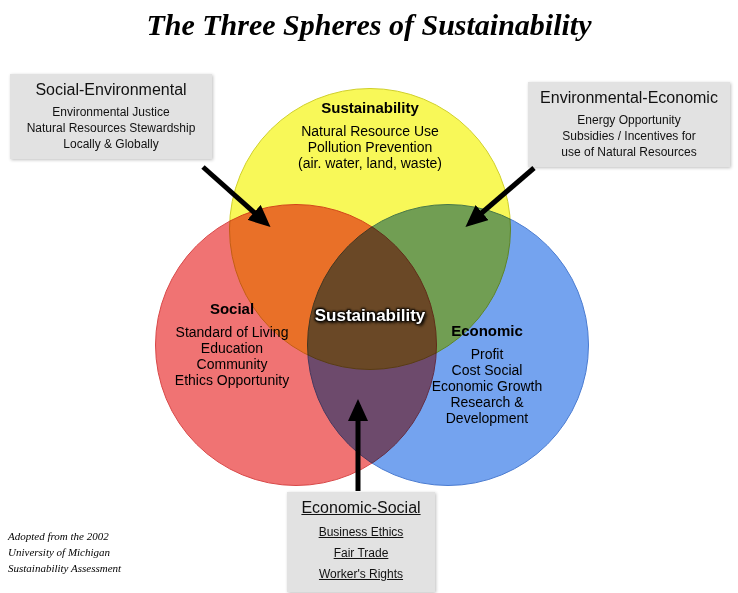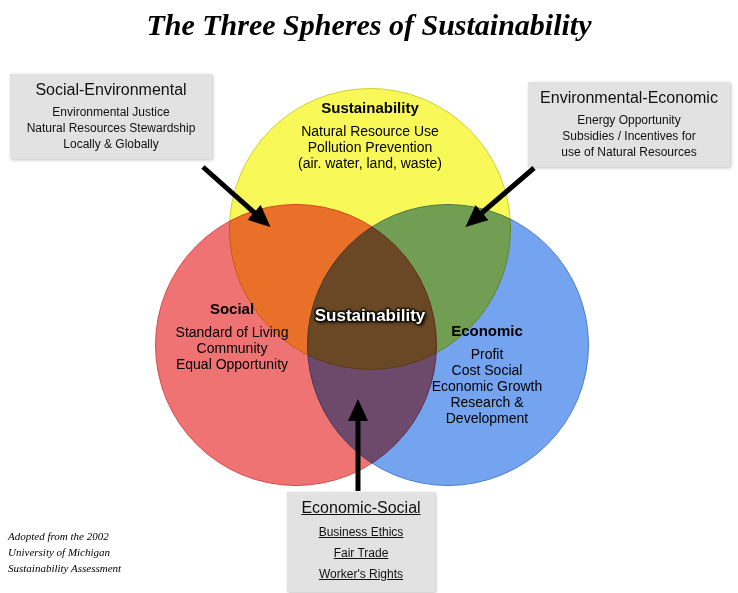--- a/index.html
+++ b/index.html
@@ -94,22 +94,23 @@
   <div class="circle-text env-text">
     <div class="heading">Sustainability</div>
     <div class="item">Natural Resource Use</div>
     <div class="item">Pollution Prevention</div>
     <div class="item">(air. water, land, waste)</div>
   </div>
 
   <div class="circle-text soc-text">
     <div class="heading">Social</div>
     <div class="item">Standard of Living</div>
+    <div class="item">Education</div>
     <div class="item">Community</div>
-    <div class="item">Equal Opportunity</div>
+    <div class="item">Ethics Opportunity</div>
   </div>
 
   <div class="circle-text eco-text">
     <div class="heading">Economic</div>
     <div class="item">Profit</div>
     <div class="item">Cost Social</div>
     <div class="item">Economic Growth</div>
     <div class="item">Research &amp;</div>
     <div class="item">Development</div>
   </div>

